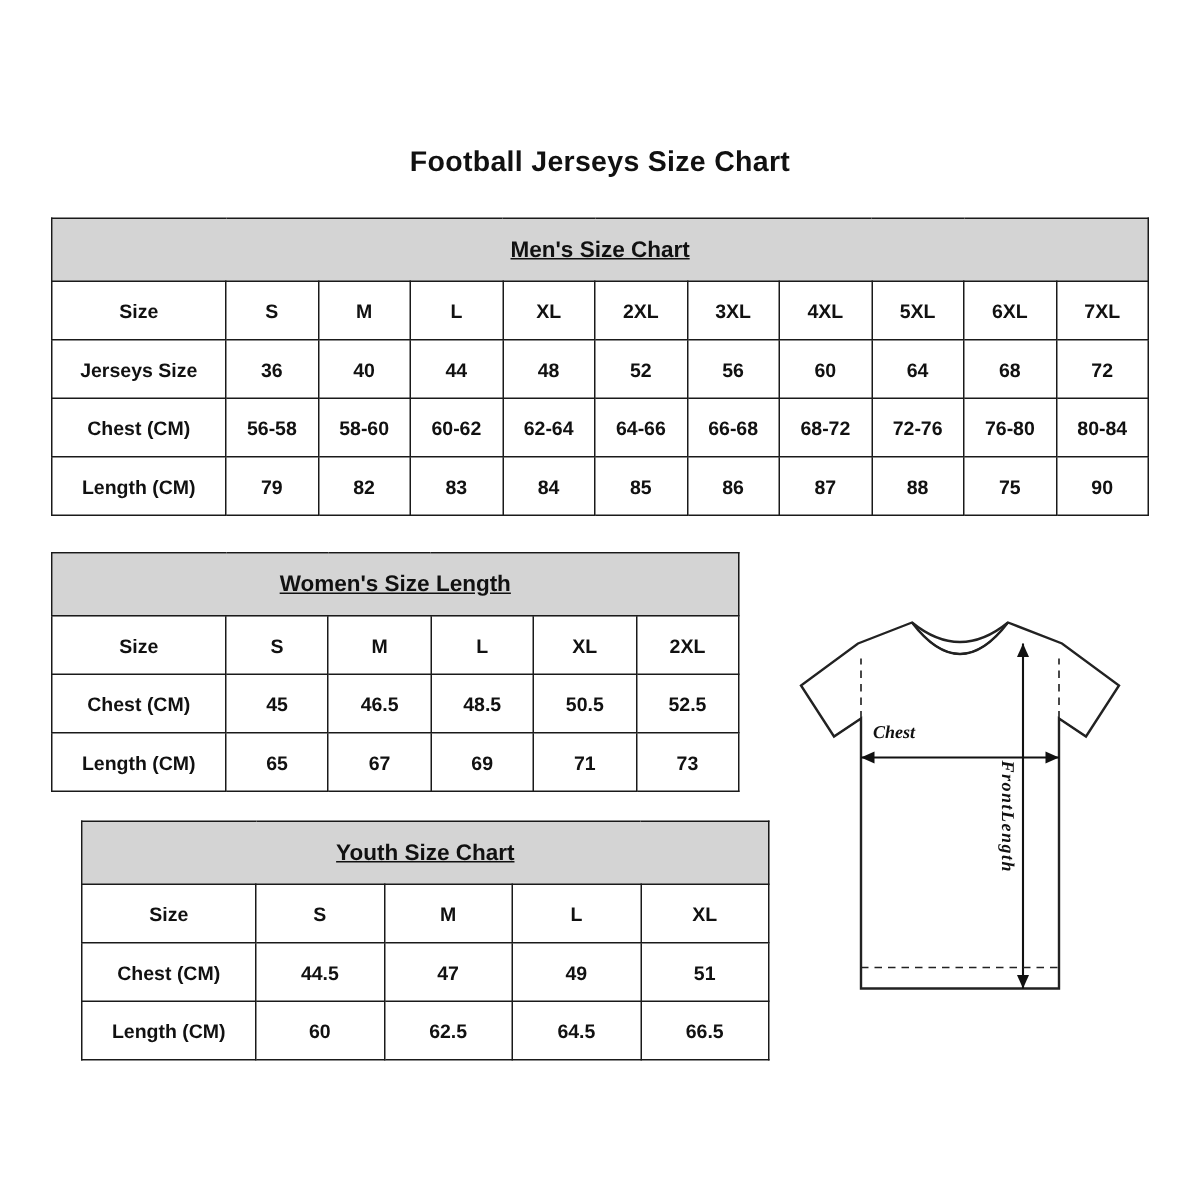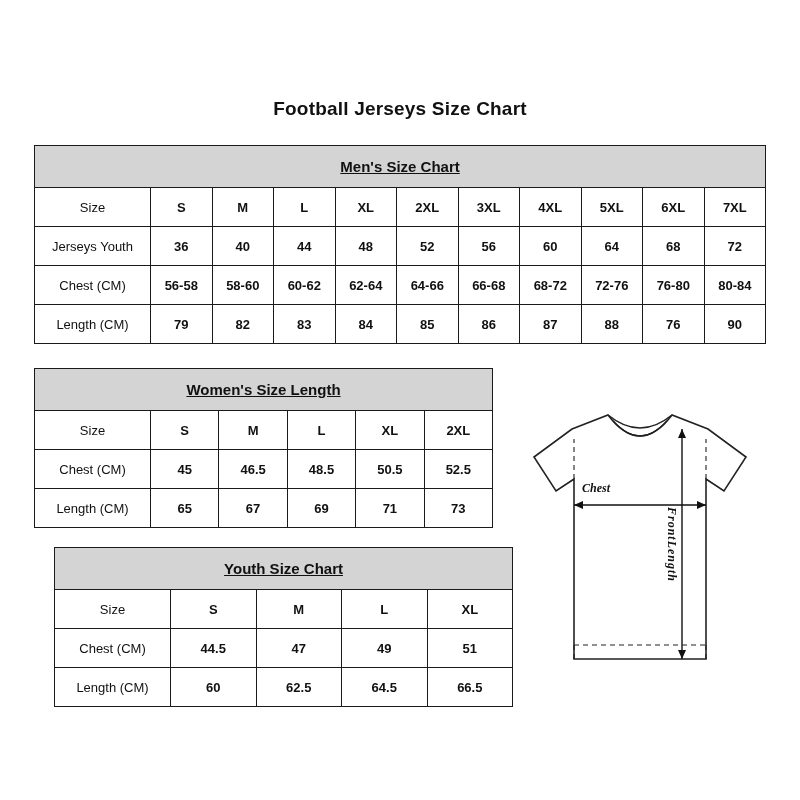--- a/index.html
+++ b/index.html
@@ -52,21 +52,21 @@
   }
   table.size-table tr.section-head td {
     background: #d4d4d4;
     font-size: 15px;
     font-weight: bold;
     height: 42px;
     text-decoration: underline;
   }
   table.size-table td.row-label {
     font-size: 13px;
-    font-weight: normal;
+    font-weight: bold;
   }
 
   
   #mens-table-wrap {
     position: absolute;
     left: 34px;
     top: 145px;
   }
   #mens-table { width: 732px; }
   #mens-table col.c-label { width: 116px; }
@@ -155,21 +155,21 @@
           <td>L</td>
           <td>XL</td>
           <td>2XL</td>
           <td>3XL</td>
           <td>4XL</td>
           <td>5XL</td>
           <td>6XL</td>
           <td>7XL</td>
         </tr>
         <tr>
-          <td class="row-label">Jerseys Youth</td>
+          <td class="row-label">Jerseys Size</td>
           <td>36</td>
           <td>40</td>
           <td>44</td>
           <td>48</td>
           <td>52</td>
           <td>56</td>
           <td>60</td>
           <td>64</td>
           <td>68</td>
           <td>72</td>
@@ -190,21 +190,21 @@
         <tr>
           <td class="row-label">Length (CM)</td>
           <td>79</td>
           <td>82</td>
           <td>83</td>
           <td>84</td>
           <td>85</td>
           <td>86</td>
           <td>87</td>
           <td>88</td>
-          <td>76</td>
+          <td>75</td>
           <td>90</td>
         </tr>
       </tbody>
     </table>
   </div>
 
   <div id="womens-table-wrap">
     <table id="womens-table" class="size-table">
       <colgroup>
         <col class="c-label">

